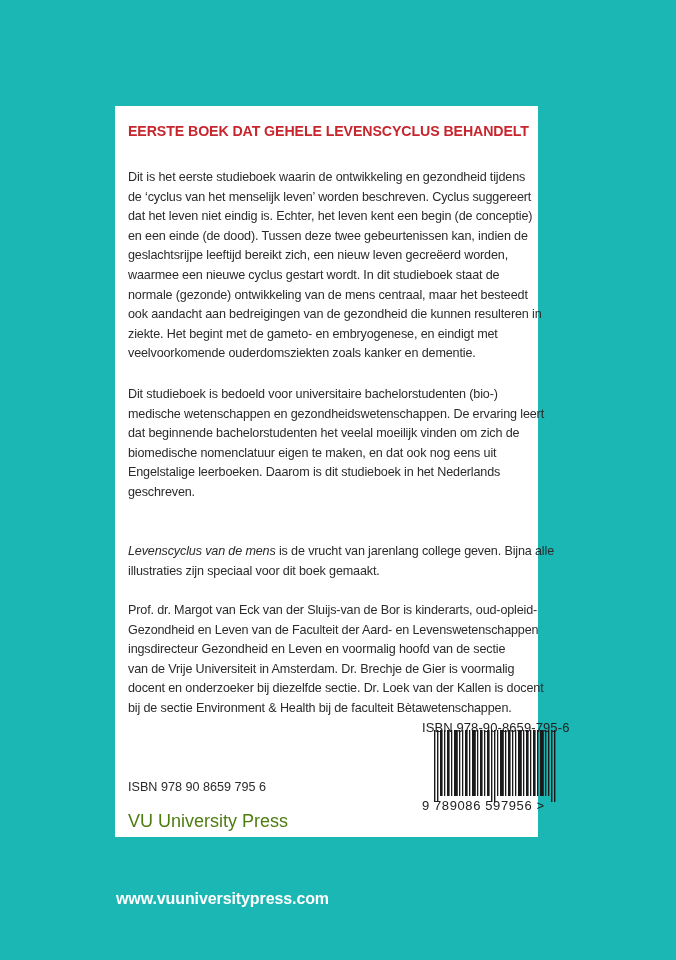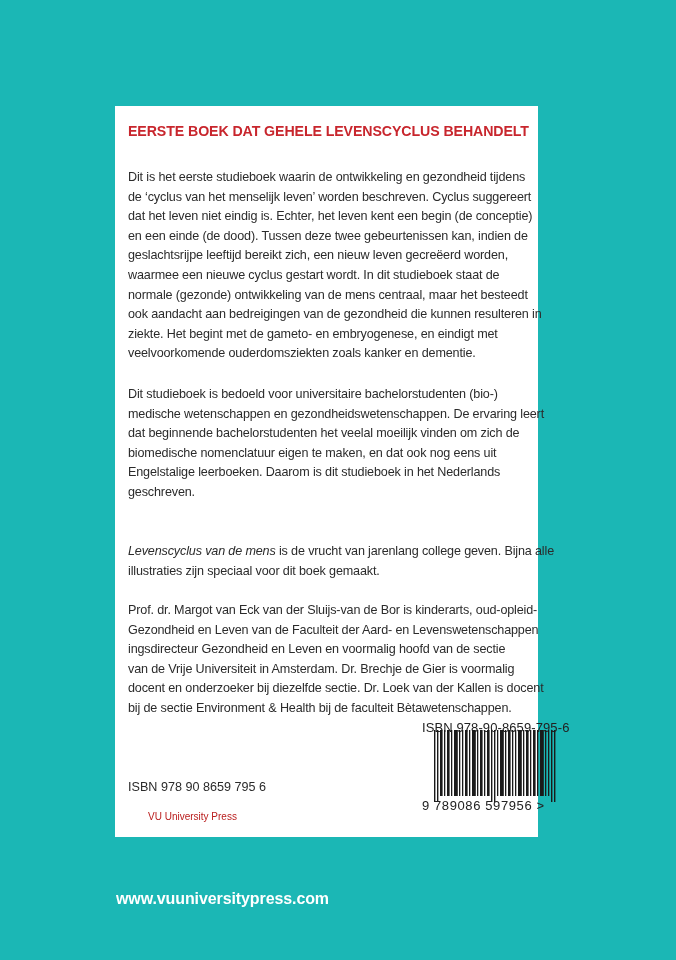--- a/index.html
+++ b/index.html
@@ -41,21 +41,21 @@
     #p2 { top: 259px; }
     #p3 { top: 416px; }
     #p4 { top: 475px; }
 
     .isbn-text {
       position: absolute; left: 13px; top: 674px;
       font-size: 12.6px; color: #2b2b2b; text-align: right;
     }
     .publisher {
       position: absolute; left: 13px; top: 705px;
-      font-size: 10px; color: #b91c1c; margin-left: 20px;
+      font-size: 18px; color: #4d7c0f;
     }
 
     .barcode {
       position: absolute;
       left: 307px; top: 614px;
       width: 147px; height: 107px;
     }
     .barcode-isbn {
       position: absolute; left: 0; top: 0; width: 147px;
       text-align: center;

